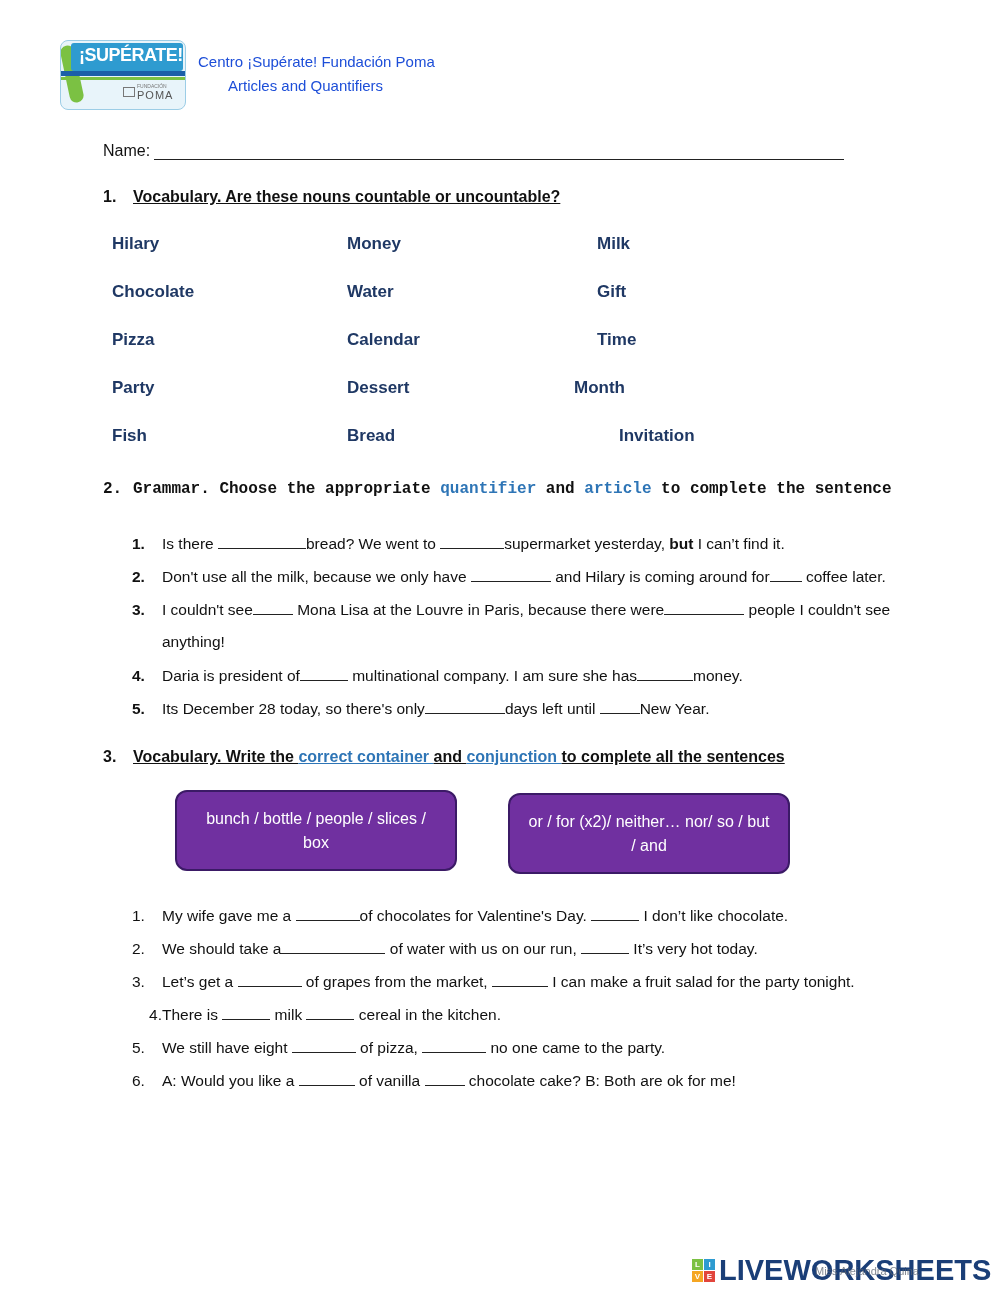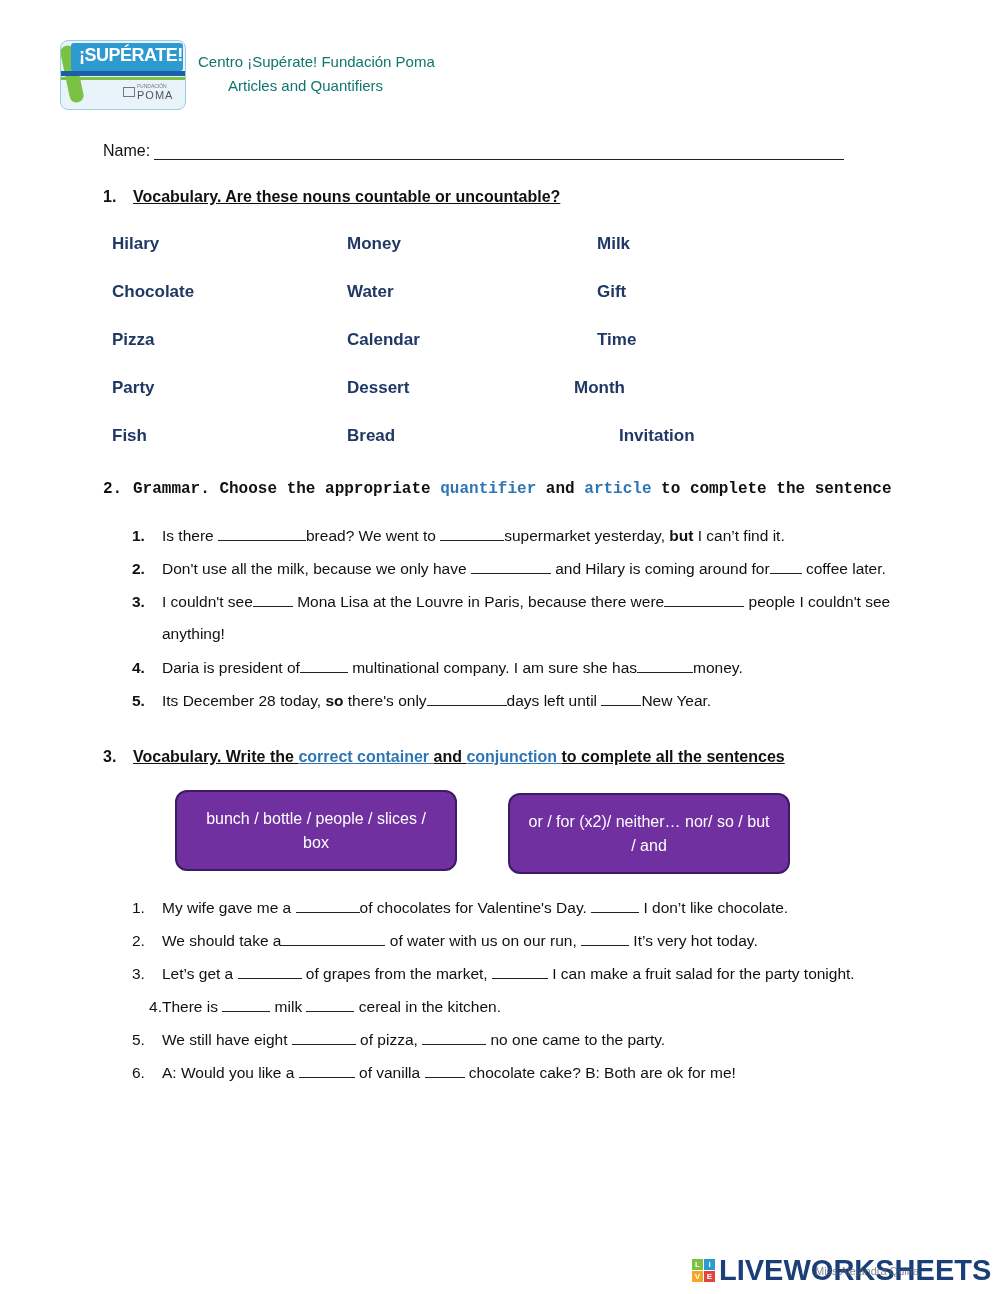--- a/index.html
+++ b/index.html
@@ -13,32 +13,32 @@
                 background: #2e9bd0; border-radius: 3px; }
   .logo .brand { position: absolute; left: 18px; top: 4px; color: #fff; font-size: 18px;
                  font-weight: bold; letter-spacing: -0.5px; }
   .logo .wave1 { position: absolute; left: 0; top: 30px; width: 124px; height: 5px; background: #1b5fa8; }
   .logo .wave2 { position: absolute; left: 0; top: 36px; width: 124px; height: 3px; background: #7bc143; }
   .logo .figure { position: absolute; left: 4px; top: 4px; width: 14px; height: 58px;
                   background: #7bc143; border-radius: 7px; transform: rotate(-12deg); }
   .logo .env { position: absolute; left: 62px; top: 46px; width: 10px; height: 8px; border: 1px solid #777; }
   .logo .fund { position: absolute; left: 76px; top: 42px; font-size: 5px; color: #777; }
   .logo .poma { position: absolute; left: 76px; top: 48px; font-size: 11px; color: #555; letter-spacing: 1px; }
-  .hdr { left: 198px; font-size: 15px; color: #0f766e; }
+  .hdr { left: 198px; font-size: 15px; color: #1d4ed8; }
   
   .name-row { left: 103px; top: 142px; font-size: 16px; display: flex; align-items: flex-end; }
   .name-line { width: 690px; border-bottom: 1px solid #222; height: 16px; margin-left: 4px; }
   
   .sec-title { font-size: 16px; font-weight: bold; }
   .sec-title .num { display: inline-block; width: 30px; }
   .u { text-decoration: underline; }
   .hl { color: #2e75b6; }
   .vocab { font-size: 17px; font-weight: bold; color: #1f3864; }
   .q-list { font-size: 15.5px; }
-  .q { position: absolute; left: 132px; white-space: nowrap; }
+  .q { position: absolute; left: 132px; white-space: nowrap; margin-top: 8px; }
   .q .qn { display: inline-block; width: 30px; font-weight: bold; }
   .q3 .qn { font-weight: normal; }
   .blank { display: inline-block; border-bottom: 1px solid #222; height: 14px; vertical-align: baseline; }
   .box { background: #7030a0; border: 2px solid #3b1a66; border-radius: 12px; color: #fff;
          font-size: 16px; text-align: center; display: flex; align-items: center; justify-content: center;
          line-height: 24px; box-sizing: border-box; padding: 0 18px; }
   
   .lw { left: 692px; top: 1254px; display: flex; align-items: center; }
   .lw-tiles { display: grid; grid-template-columns: 11px 11px; grid-gap: 1px; margin-right: 4px; }
   .lw-tiles span { width: 11px; height: 11px; font-size: 8px; color: #fff; font-weight: bold;
@@ -90,21 +90,21 @@
 
 <div class="abs sec-title" style="left:103px; top:480px;font-family:Liberation Mono, monospace;">
   <span class="num">2.</span><span>Grammar. Choose the appropriate </span><span class="hl">quantifier</span><span> and </span><span class="hl">article</span><span> to complete the sentence</span>
 </div>
 <div id="s2-list" class="q-list">
     <div class="q q2" style="top: 526px;"><span class="qn">1.</span><span>Is there </span><span class="blank" style="width: 88px;"></span><span>bread?  We went to </span><span class="blank" style="width: 64px;"></span><span>supermarket yesterday, </span><span style="font-weight: bold;">but</span><span> I can’t find it.</span></div>
     <div class="q q2" style="top: 559px;"><span class="qn">2.</span><span>Don't use all the milk, because we only have </span><span class="blank" style="width: 80px;"></span><span> and Hilary is coming around for</span><span class="blank" style="width: 32px;"></span><span> coffee later.</span></div>
     <div class="q q2" style="top: 592px;"><span class="qn">3.</span><span>I couldn't see</span><span class="blank" style="width: 40px;"></span><span> Mona Lisa at the Louvre in Paris, because there were</span><span class="blank" style="width: 80px;"></span><span> people I couldn't see</span></div>
     <div class="q q2" style="top: 625px;"><span class="qn"></span><span>anything!</span></div>
     <div class="q q2" style="top: 658px;"><span class="qn">4.</span><span>Daria is president of</span><span class="blank" style="width: 48px;"></span><span> multinational company. I am sure she has</span><span class="blank" style="width: 56px;"></span><span>money.</span></div>
-    <div class="q q2" style="top: 691px;"><span class="qn">5.</span><span>Its December 28 today, </span><span style="font-weight: bold;">so</span><span> there's only</span><span class="blank" style="width: 80px;"></span><span>days left until </span><span class="blank" style="width: 40px;"></span><span>New Year.</span></div>
+    <div class="q q2" style="top: 691px;"><span class="qn">5.</span><span>Its December 28 today, </span><span style="font-weight: normal;">so</span><span> there's only</span><span class="blank" style="width: 80px;"></span><span>days left until </span><span class="blank" style="width: 40px;"></span><span>New Year.</span></div>
   </div>
 
 <div class="abs sec-title" style="left:103px; top:748px;">
   <span class="num">3.</span><span class="u">Vocabulary. Write the </span><span class="u hl">correct container </span><span class="u">and </span><span class="u hl">conjunction </span><span class="u">to complete all the sentences</span>
 </div>
 <div class="abs box" style="left:175px; top:790px; width:282px; height:81px;">
   <span>bunch / bottle / people /  slices / box</span>
 </div>
 <div class="abs box" style="left:508px; top:793px; width:282px; height:81px;">
   <span>or / for (x2)/ neither… nor/ so / but / and</span>

